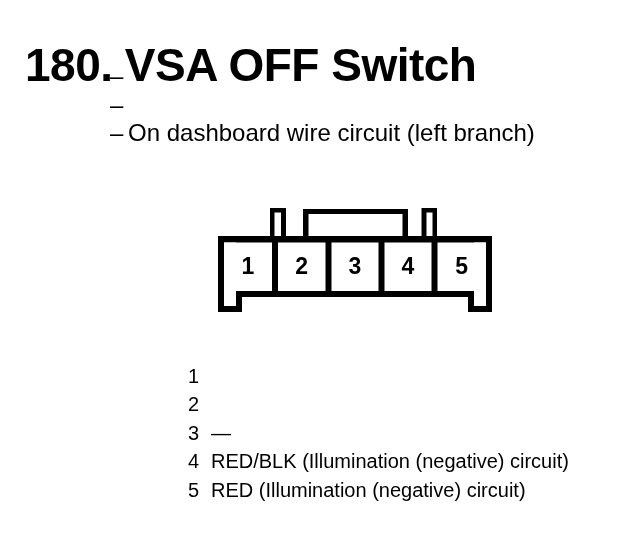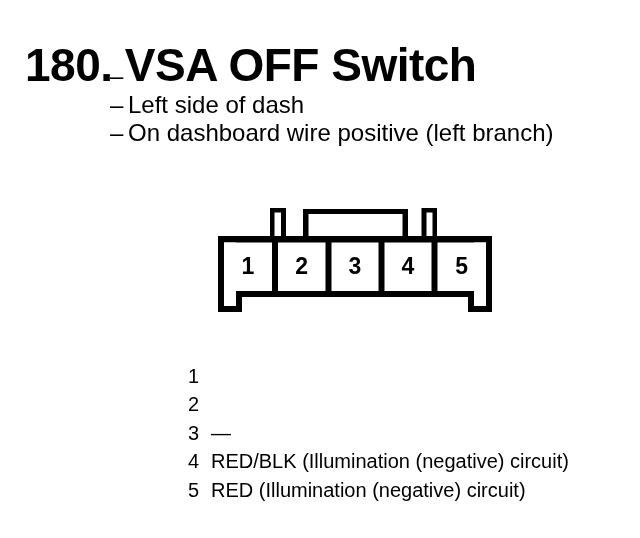--- a/index.html
+++ b/index.html
@@ -80,25 +80,24 @@
 <div class="page">
 
   <h1 class="title">180. VSA OFF Switch</h1>
 
   <div class="notes">
     <div class="note">
       <span class="dash">–</span>
     </div>
     <div class="note">
       <span class="dash">–</span>
-      <span>Left side of dash</span>
     </div>
     <div class="note">
       <span class="dash">–</span>
-      <span>On dashboard wire positive (left branch)</span>
+      <span>On dashboard wire circuit (left branch)</span>
     </div>
   </div>
 
   <svg class="connector-svg" viewBox="0 0 640 538" xmlns="http://www.w3.org/2000/svg">
 
     <rect class="ink" x="270" y="208" width="16" height="32"></rect>
     <rect class="ink" x="303" y="209" width="105" height="31"></rect>
     <rect class="ink" x="421.5" y="208" width="15.5" height="32"></rect>
 
     <rect class="paper" x="274.5" y="212.5" width="6.5" height="27"></rect>

